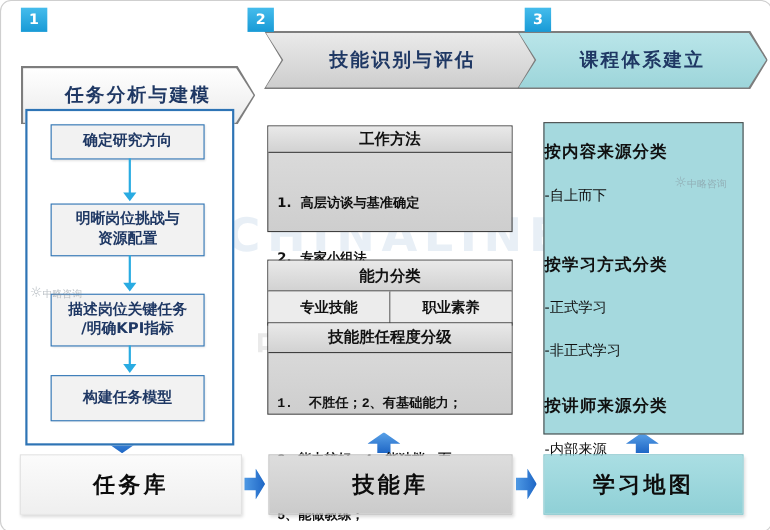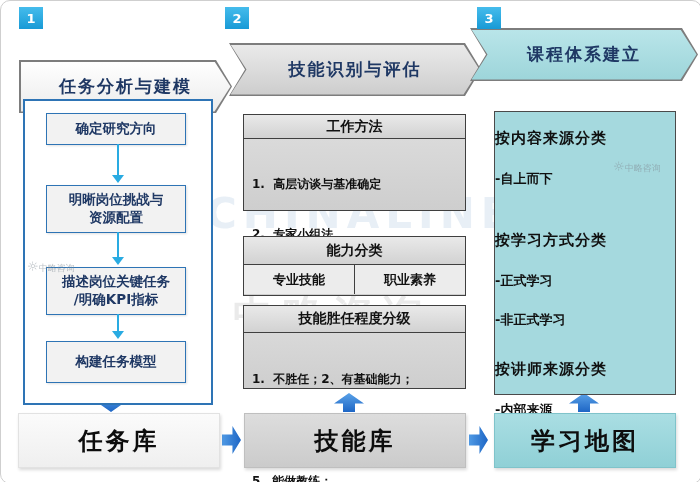--- a/index.html
+++ b/index.html
@@ -17,21 +17,21 @@
   .wm-mark .sun{font-size:13px;}
   .wm-left{left:26px;top:258px;}
   .wm-right{left:612px;top:158px;}
   
   .banner{position:absolute;top:27px;height:53px;z-index:3;}
   .banner .shape-outer{position:absolute;inset:0;background:#7d7d7d;}
   .banner .shape-inner{position:absolute;inset:1.5px;display:flex;align-items:center;justify-content:center;}
   .clip-point{clip-path:polygon(0 0,calc(100% - 16px) 0,100% 50%,calc(100% - 16px) 100%,0 100%);}
   .clip-chevron{clip-path:polygon(0 0,calc(100% - 16px) 0,100% 50%,calc(100% - 16px) 100%,0 100%,16px 50%);}
   .b1{left:18px;width:213px;margin-top:32px;}
-  .b2{left:228px;width:252px;margin-top:15px;}
+  .b2{left:239px;width:252px;}
   .b3{left:469px;width:228px;}
   .b1 .shape-inner{background:linear-gradient(180deg,#ffffff,#ebebeb);}
   .b2 .shape-inner{background:linear-gradient(180deg,#eaeaea,#cdcdcd);}
   .b3 .shape-inner{background:linear-gradient(180deg,#b9e5e9,#9dd5da);}
   .banner-title{color:#1f3864;font-weight:bold;font-size:17px;letter-spacing:2px;}
   .badge{position:absolute;top:6px;width:24px;height:22px;z-index:4;
     background:linear-gradient(180deg,#45bcec,#189ad6);
     color:#fff;font-weight:bold;font-size:13px;
     display:flex;align-items:center;justify-content:center;}
   .badge1{left:18px;} .badge2{left:224px;} .badge3{left:476px;}
@@ -53,33 +53,33 @@
     background:linear-gradient(180deg,#dedede,#cecece);z-index:3;color:#111;}
   .panel-header{border-bottom:1.5px solid #3f3f3f;display:flex;align-items:center;
     justify-content:center;font-weight:bold;font-size:14px;background:linear-gradient(180deg,#e9e9e9,#d2d2d2);}
   .p1{top:113px;height:95px;} .p1 .panel-header{height:23px;}
   .p1-list{padding:4px 8px 0 8px;font-size:12px;font-weight:bold;line-height:16.5px;white-space:pre-wrap;}
   .p2{top:235px;height:58px;} .p2 .panel-header{height:27px;}
   .p2-cells{display:flex;height:29px;}
   .p2-cell{flex:1;display:flex;align-items:center;justify-content:center;
     font-weight:bold;font-size:13px;background:#ececec;}
   .p2-cell:first-child{border-right:1.5px solid #3f3f3f;}
-  .p3{top:304px;height:82px;} .p3 .panel-header{height:26px;}
+  .p3{top:292px;height:82px;font-family:Liberation Mono, monospace;} .p3 .panel-header{height:26px;}
   .p3-list{padding:4px 8px 0 8px;font-size:12px;font-weight:bold;line-height:17px;white-space:pre-wrap;}
   
   .phase3{position:absolute;left:493px;top:110px;width:180px;height:282px;
     border:1.5px solid #4a4a4a;background:#a5d9de;z-index:3;
     color:#101010;}
   .g-title{font-weight:bold;font-size:15px;letter-spacing:1px;}
-  .g-item{font-weight:bold;font-size:13px;line-height:16px;margin-top:23px;}
+  .g-item{font-weight:normal;font-size:13px;line-height:16px;margin-top:23px;}
   .gt1{padding-top:17px;} .gt2{margin-top:44px;} .gt3{margin-top:32px;}
   .g-items{margin-top:4px;}
   
   .lib{position:absolute;top:412px;height:53px;display:flex;align-items:center;
-    justify-content:center;font-weight:bold;font-size:24px;color:#0d0d0d;
+    justify-content:center;font-weight:bold;font-size:20px;color:#0d0d0d;
     letter-spacing:3px;z-index:3;box-shadow:1px 2px 3px rgba(0,0,0,0.15);}
   .lib-task{left:17px;width:200px;background:linear-gradient(180deg,#fbfbfb,#efefef);border:1px solid #e2e2e2;}
   .lib-skill{left:243px;width:220px;background:linear-gradient(180deg,#dddddd,#cbcbcb);border:1px solid #bfbfbf;}
   .lib-map{left:493px;width:180px;background:linear-gradient(180deg,#aadee3,#8fd0d6);border:1px solid #7fc3ca;}
   
   .blk{position:absolute;background:linear-gradient(180deg,#5aa2e8,#1e66c5);z-index:2;}
   .arr-down{left:95px;top:392px;width:30px;height:19px;
     clip-path:polygon(30% 0,70% 0,70% 45%,100% 45%,50% 100%,0 45%,30% 45%);}
   .arr-up{width:30px;height:19px;
     clip-path:polygon(50% 0,100% 55%,70% 55%,70% 100%,30% 100%,30% 55%,0 55%);}

